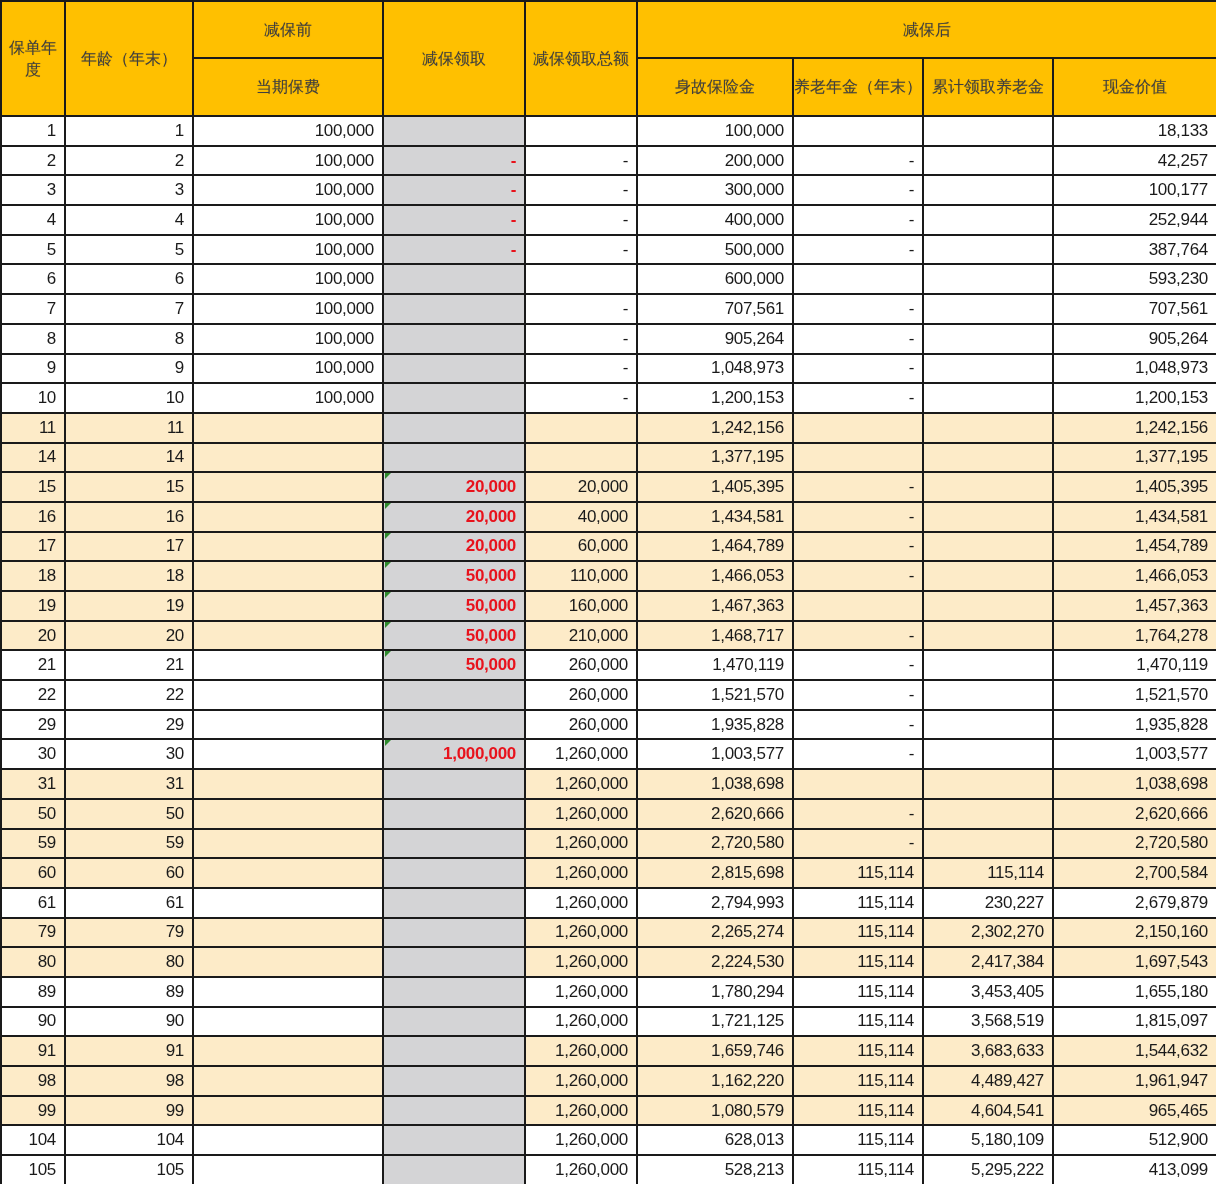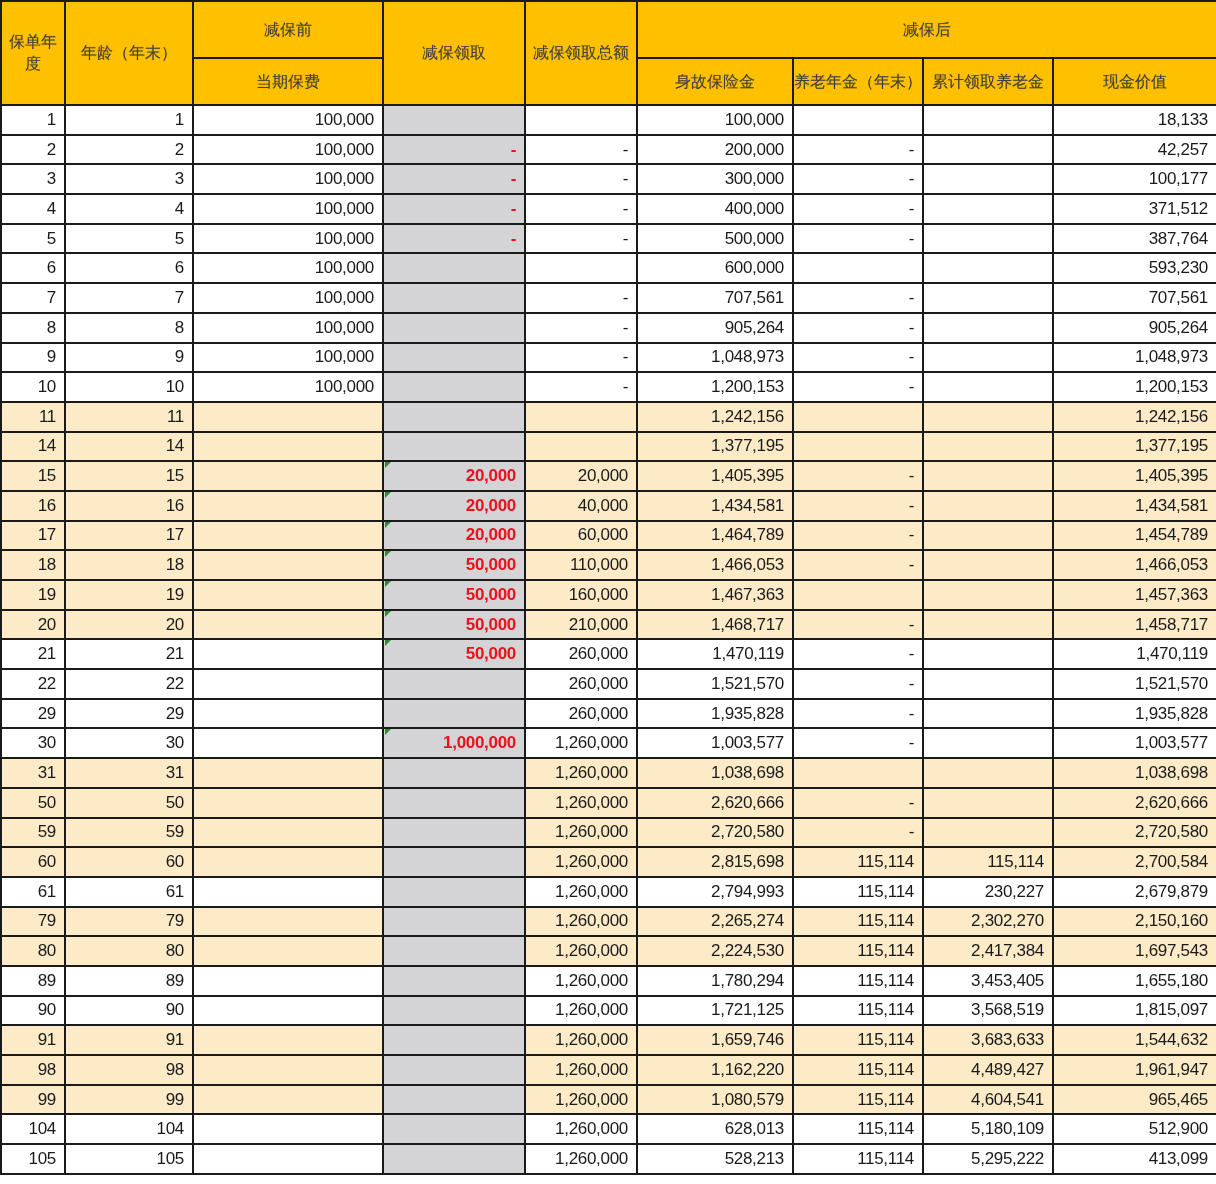--- a/index.html
+++ b/index.html
@@ -6,21 +6,21 @@
   html, body { width: 1216px; height: 1184px; background: #ffffff; overflow: hidden; }
   body { font-family: "DejaVu Sans", sans-serif; color: #1a1a1a; }
   table { border-collapse: collapse; table-layout: fixed; width: 1216px; }
   th, td { border: 2px solid #1a1a1a; }
   th {
     background: #ffc000; color: #404040; font-weight: normal; font-size: 16px;
     text-align: center; vertical-align: middle; line-height: 1.35;
     text-shadow: 0 0 1px rgba(0,0,0,0.25);
   }
   thead tr.h1 th { height: 57px; }
-  thead tr.h2 th { height: 47px; }
+  thead tr.h2 th { height: 58px; }
   th.noleftright { border-left-color: #ffc000; }
   td {
     height: 29.7px; font-size: 17px; text-align: right; padding: 0 8px 0 4px;
     vertical-align: middle; white-space: nowrap; letter-spacing: -0.3px;
     font-family: "Liberation Sans", sans-serif;
   }
   td.c-year { padding-right: 8px; }
   td.c-withdraw { background: #d4d4d6; color: #e8121c; font-weight: bold; position: relative; }
   td.c-withdraw .flag { position: absolute; left: 1px; top: 0; width: 0; height: 0;
     border-top: 6px solid #2e8b2e; border-right: 6px solid transparent; }
@@ -99,21 +99,21 @@
       </tr>
       <tr>
         <td class="c-year"><span>4</span></td>
         <td class="c-age"><span>4</span></td>
         <td class="c-premium"><span>100,000</span></td>
         <td class="c-withdraw dash"><span>-</span></td>
         <td class="c-wtotal dash"><span>-</span></td>
         <td class="c-death"><span>400,000</span></td>
         <td class="c-pension dash"><span>-</span></td>
         <td class="c-cum"><span></span></td>
-        <td class="c-cash"><span>371,512</span></td>
+        <td class="c-cash"><span>252,944</span></td>
       </tr>
       <tr>
         <td class="c-year"><span>5</span></td>
         <td class="c-age"><span>5</span></td>
         <td class="c-premium"><span>100,000</span></td>
         <td class="c-withdraw dash"><span>-</span></td>
         <td class="c-wtotal dash"><span>-</span></td>
         <td class="c-death"><span>500,000</span></td>
         <td class="c-pension dash"><span>-</span></td>
         <td class="c-cum"><span></span></td>
@@ -253,21 +253,21 @@
       </tr>
       <tr class="hl nb">
         <td class="c-year"><span>20</span></td>
         <td class="c-age"><span>20</span></td>
         <td class="c-premium"><span></span></td>
         <td class="c-withdraw"><span class="flag"></span><span>50,000</span></td>
         <td class="c-wtotal"><span>210,000</span></td>
         <td class="c-death"><span>1,468,717</span></td>
         <td class="c-pension dash"><span>-</span></td>
         <td class="c-cum"><span></span></td>
-        <td class="c-cash"><span>1,458,717</span></td>
+        <td class="c-cash"><span>1,764,278</span></td>
       </tr>
       <tr>
         <td class="c-year"><span>21</span></td>
         <td class="c-age"><span>21</span></td>
         <td class="c-premium"><span></span></td>
         <td class="c-withdraw"><span class="flag"></span><span>50,000</span></td>
         <td class="c-wtotal"><span>260,000</span></td>
         <td class="c-death"><span>1,470,119</span></td>
         <td class="c-pension dash"><span>-</span></td>
         <td class="c-cum"><span></span></td>

